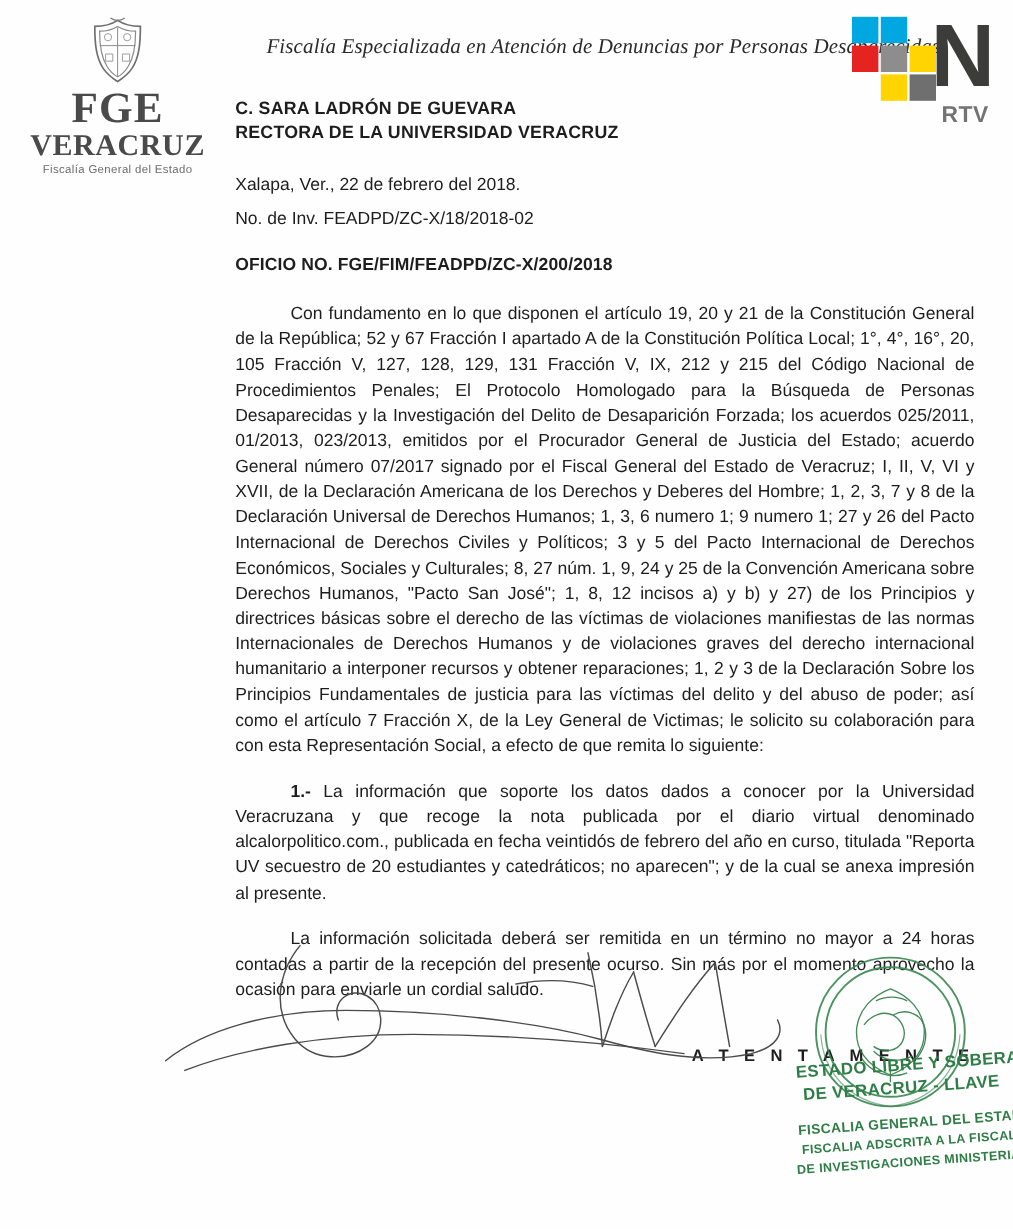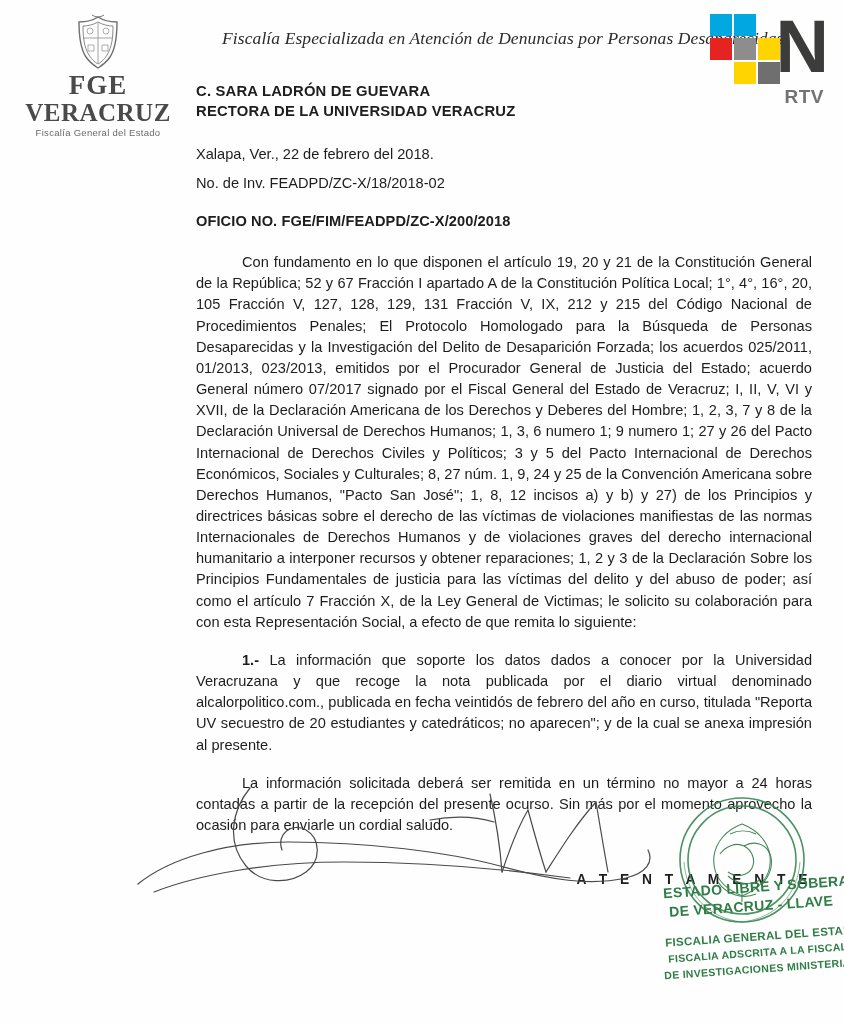--- a/index.html
+++ b/index.html
@@ -33,21 +33,21 @@
   }
   .fge-crest {
     width: 52px;
     height: 56px;
     margin: 0 auto 2px auto;
     position: relative;
   }
   .fge-crest svg { display: block; }
   .fge-title {
     font-family: "Liberation Serif", serif;
-    font-size: 27px;
+    font-size: 36px;
     font-weight: bold;
     letter-spacing: 1px;
     line-height: 1.02;
     color: #4a4a4a;
   }
   .fge-sub {
     font-family: "Liberation Serif", serif;
     font-size: 25px;
     font-weight: bold;
     letter-spacing: 0.5px;

